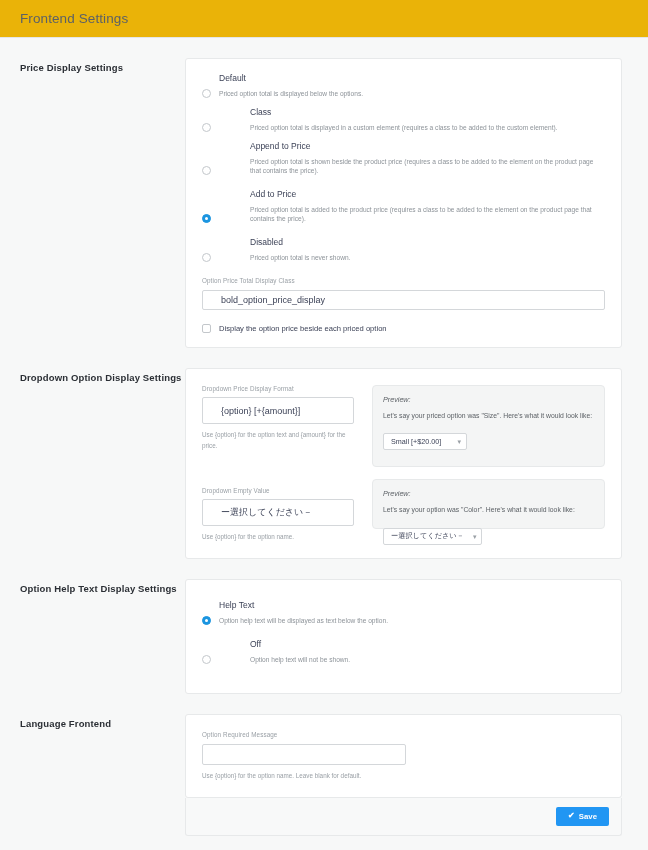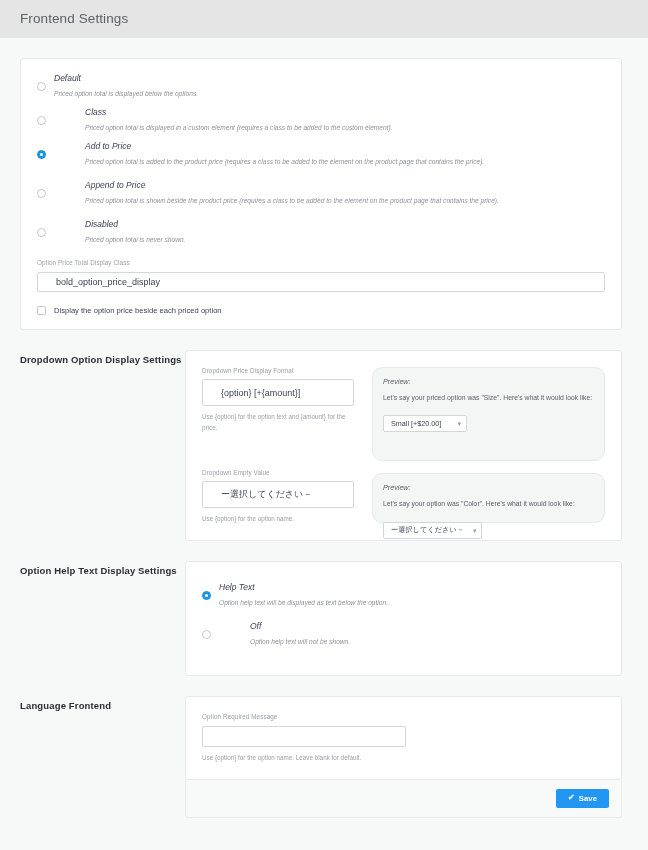--- a/index.html
+++ b/index.html
@@ -10,21 +10,21 @@
     height: 850px;
     background: #f7f8f8;
     font-family: "Liberation Sans", sans-serif;
     color: #3c4257;
     overflow: hidden;
   }
 
   
   .page-header {
     height: 38px;
-    background: #e5e5e5;
+    background: #eab308;
     border-bottom: 1px solid #e4e6e7;
     display: flex;
     align-items: center;
     padding-left: 20px;
   }
   .page-header .title {
     font-size: 13.5px;
     color: #5c6166;
     font-weight: 400;
     letter-spacing: .1px;
@@ -48,21 +48,21 @@
   .panel {
     flex: 1;
     background: #ffffff;
     border: 1px solid #e7e9ea;
     border-radius: 3px;
   }
   .sec-gap { height: 20px; }
 
   
   .radio-list { padding: 14px 16px 12px 16px; }
-  .radio-row { display: flex; align-items: center; margin-bottom: 3px; font-style: italic; }
+  .radio-row { display: flex; align-items: flex-end; margin-bottom: 3px; }
   .radio-row + .radio-row { margin-top: 9px; gap: 31px; }
   .radio-row.wide + .radio-row.wide { margin-top: 14px; }
   .radio {
     width: 9px; height: 9px;
     border-radius: 50%;
     border: 1px solid #c3c7cb;
     background: #fff;
     flex: 0 0 9px;
     margin-top: 2px;
     margin-right: 8px;
@@ -144,22 +144,22 @@
   .dd-grid { display: flex; padding: 16px 16px 16px 16px; gap: 18px; }
   .dd-left { flex: 0 0 152px; }
   .dd-right { flex: 1; }
   .dd-left .field-label { margin-bottom: 5px; }
   .dd-left .text-input { height: 27px; }
   .dd-block-gap { height: 36px; }
 
   .preview-box {
     background: #f4f5f5;
     border: 1px solid #e7e9ea;
-    border-radius: 10px;
-    padding: 9px 10px 28px 10px;
+    border-radius: 4px;
+    padding: 9px 10px 16px 10px;
   }
   .preview-title {
     font-size: 7.2px;
     font-style: italic;
     color: #5c6166;
     display: block;
     margin-bottom: 7px;
   }
   .preview-text {
     font-size: 6.8px;
@@ -218,52 +218,53 @@
 </head>
 <body>
 
 <div class="page-header">
   <span class="title">Frontend Settings</span>
 </div>
 
 <div class="sec-gap"></div>
 
 <div class="section">
+  <div class="section-label">Price Display Settings</div>
   <div class="panel">
 
     <div class="radio-list">
       <div class="radio-row">
         <span class="radio"></span>
         <span class="radio-text">
           <span class="radio-label">Default</span>
           <span class="radio-desc">Priced option total is displayed below the options.</span>
         </span>
       </div>
 
       <div class="radio-row">
         <span class="radio"></span>
         <span class="radio-text">
           <span class="radio-label">Class</span>
           <span class="radio-desc">Priced option total is displayed in a custom element (requires a class to be added to the custom element).</span>
         </span>
       </div>
 
       <div class="radio-row wide">
+        <span class="radio"></span>
+        <span class="radio-text">
+          <span class="radio-label">Append to Price</span>
+          <span class="radio-desc">Priced option total is shown beside the product price (requires a class to be added to the element on the product page that contains the price).</span>
+        </span>
+      </div>
+
+      <div class="radio-row wide">
         <span class="radio checked"></span>
         <span class="radio-text">
           <span class="radio-label">Add to Price</span>
           <span class="radio-desc">Priced option total is added to the product price (requires a class to be added to the element on the product page that contains the price).</span>
-        </span>
-      </div>
-
-      <div class="radio-row wide">
-        <span class="radio"></span>
-        <span class="radio-text">
-          <span class="radio-label">Append to Price</span>
-          <span class="radio-desc">Priced option total is shown beside the product price (requires a class to be added to the element on the product page that contains the price).</span>
         </span>
       </div>
 
       <div class="radio-row wide">
         <span class="radio"></span>
         <span class="radio-text">
           <span class="radio-label">Disabled</span>
           <span class="radio-desc">Priced option total is never shown.</span>
         </span>
       </div>

